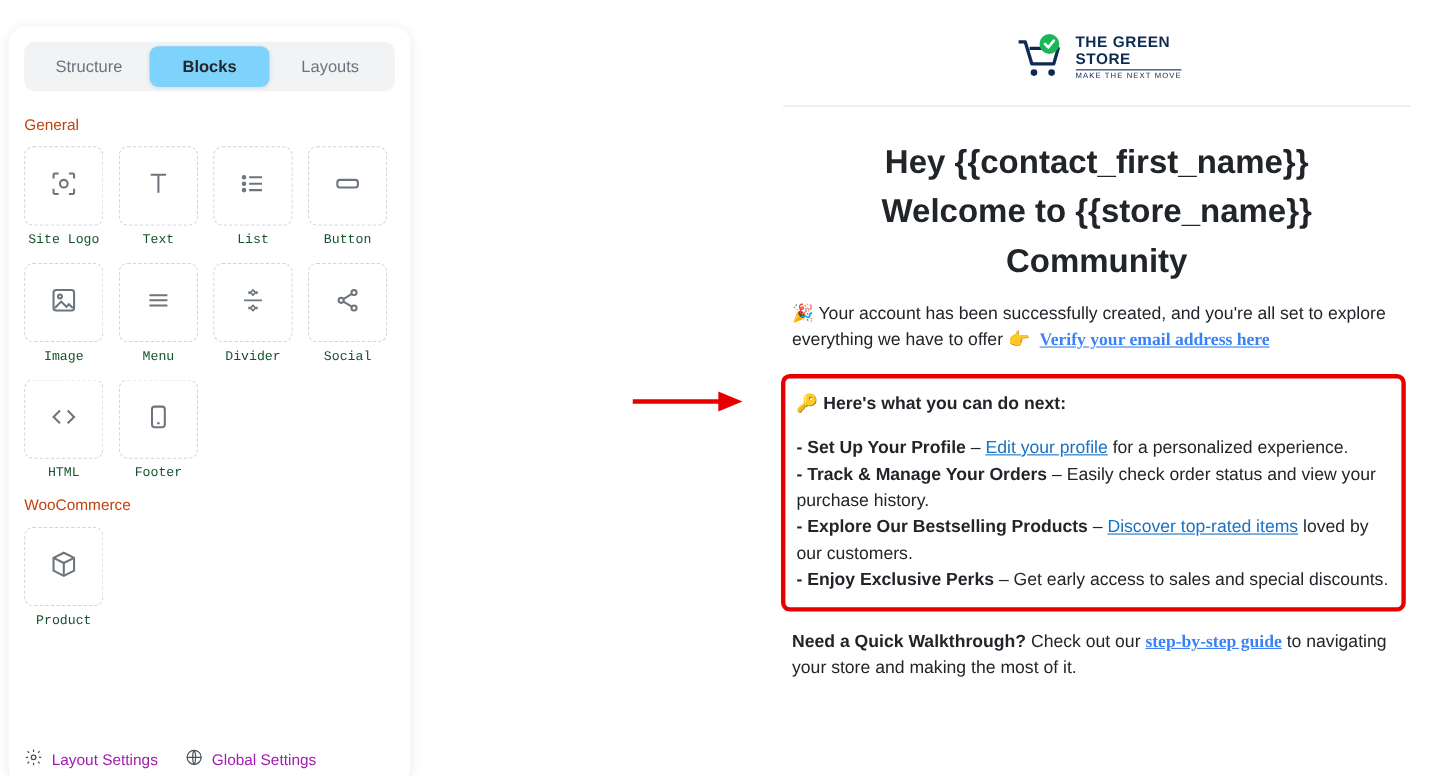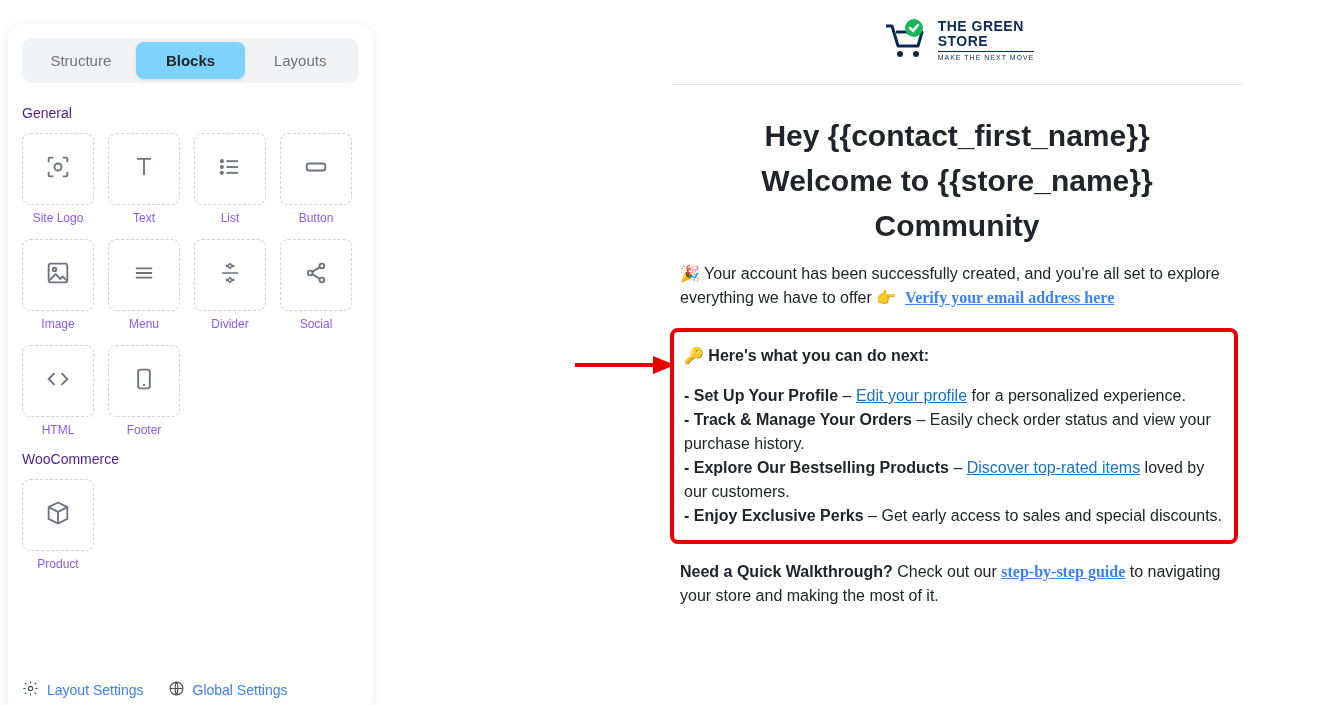--- a/index.html
+++ b/index.html
@@ -37,21 +37,21 @@
 }
 .tab.active {
   background: #7dd3fc;
   color: #212529;
   font-weight: 600;
   box-shadow: 0 1px 4px rgba(0,0,0,0.1);
 }
 
 .section-title {
   font-size: 14px;
-  color: #4c1d95;
+  color: #c2410c;
   font-weight: 500;
   margin-bottom: 12px;
   margin-top: 4px;
 }
 
 .block-grid {
   display: flex;
   flex-wrap: wrap;
   gap: 14px;
   margin-bottom: 10px;
@@ -70,43 +70,44 @@
   border-radius: 8px;
   display: flex;
   align-items: center;
   justify-content: center;
   color: #6c757d;
   margin-bottom: 6px;
 }
 .block-box svg { width: 28px; height: 28px; stroke: #6c757d; fill: none; stroke-width: 1.6; }
 .block-label {
   font-size: 12px;
-  color: #8b5cf6;
+  color: #14532d;
+  font-family: Liberation Mono, monospace;
 }
 
 .sidebar-footer {
   margin-top: auto;
   padding-top: 14px;
   display: flex;
   gap: 24px;
   font-size: 14px;
-  color: #3b82f6;
+  color: #a21caf;
   font-weight: 500;
   align-items: center;
 }
 .footer-link { display: flex; align-items: center; gap: 8px; cursor: pointer; }
 .footer-link svg { width: 17px; height: 17px; stroke: #495057; fill: none; stroke-width: 1.6; }
 
 .preview {
   position: absolute;
-  left: 652px;
+  left: 692px;
   top: 0;
   width: 610px;
   height: 705px;
-  padding: 16px 10px 0 10px;
+  padding: 28px 10px 0 10px;
   overflow: hidden;
 }
 
 .logo-wrap {
   display: flex;
   justify-content: center;
   margin-bottom: 20px;
 }
 .logo {
   display: flex;

